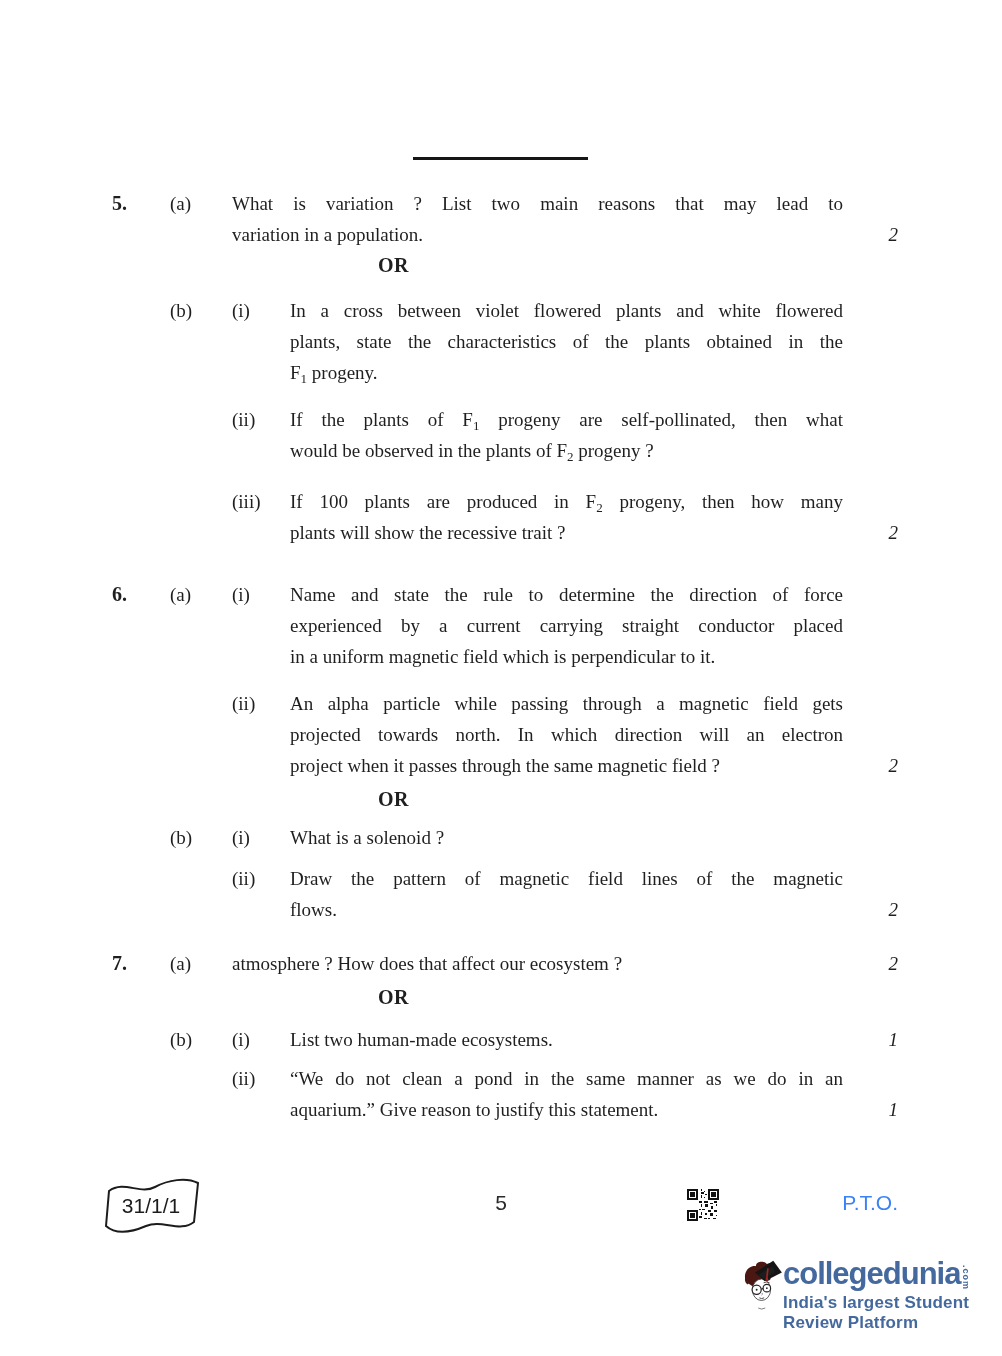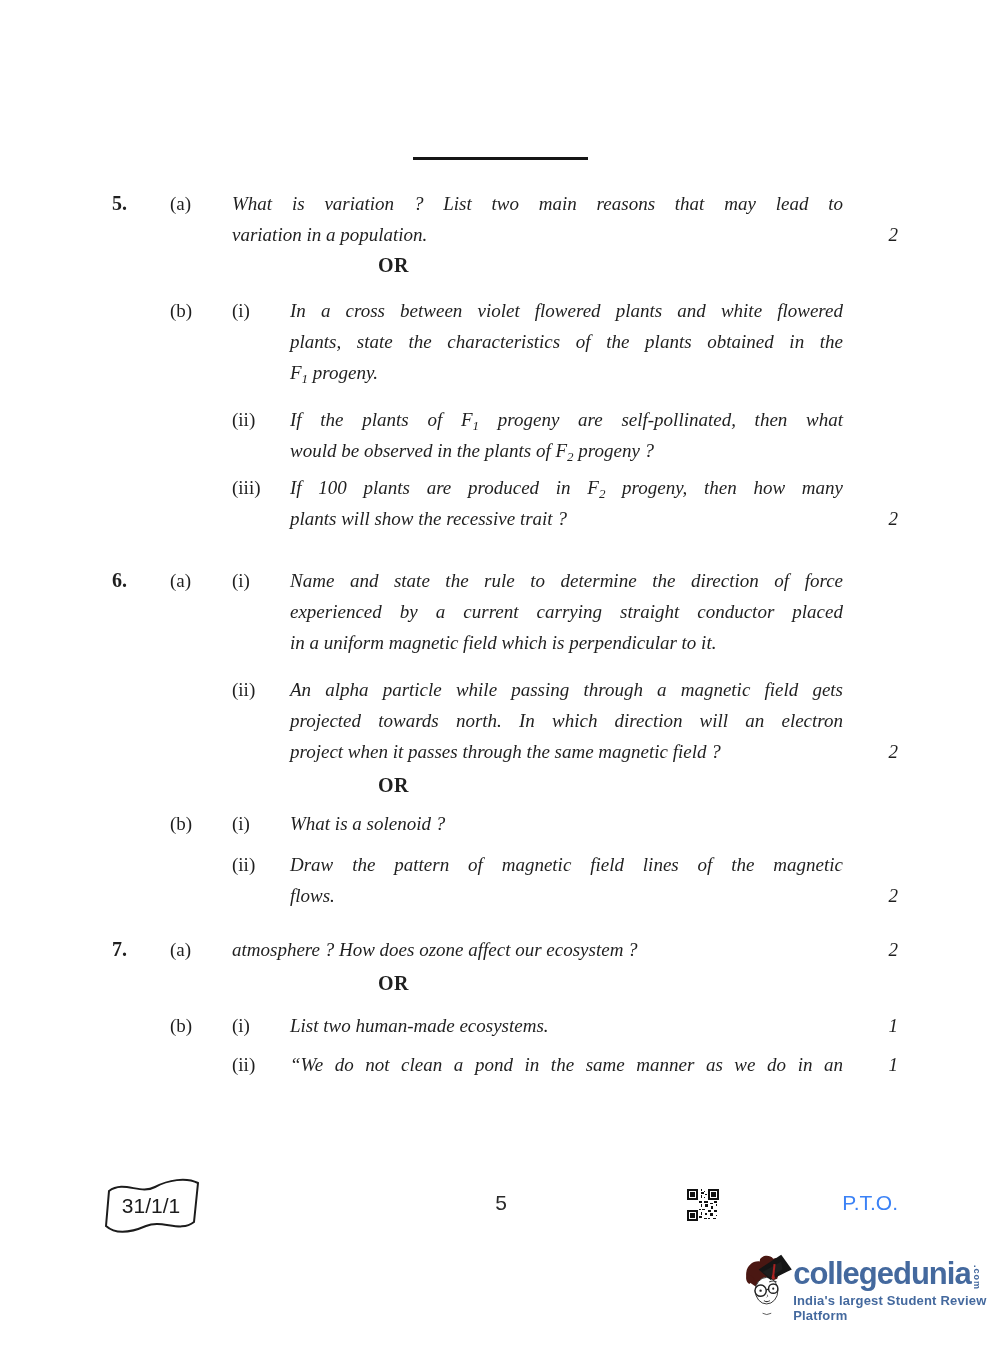--- a/index.html
+++ b/index.html
@@ -8,41 +8,41 @@
     font-family:"Liberation Serif", serif;color:#1f1f1f;overflow:hidden;
   }
   .rule{position:absolute;left:413px;top:157px;width:175px;height:3px;background:#161616;}
   .content{position:absolute;left:112px;top:188px;width:786px;}
   .qrow{display:flex;font-size:19px;line-height:31px;}
   .c-num{width:58px;font-weight:bold;font-size:20px;}
   .c-letter{width:62px;}
   .c-roman{width:58px;}
   .c-body{flex:1;}
   .c-marks{width:55px;text-align:right;align-self:flex-end;font-style:italic;font-size:19px;}
-  .line{white-space:normal;font-style:italic;}
+  .line{white-space:normal;}
   .jl{text-align:justify;text-align-last:justify;}
   sub{font-size:13px;vertical-align:-4px;line-height:0;}
   .or-row{font-size:20px;line-height:21px;}
   .or-label{margin-left:266px;font-weight:bold;letter-spacing:0.5px;text-align:right;}
   
   .footer-page{position:absolute;left:0;right:0;top:1191px;text-align:center;
     font-family:"Liberation Sans", sans-serif;font-size:21px;color:#2a2a2a;}
   .footer-pto{position:absolute;top:1191px;right:104px;
     font-family:"Liberation Sans", sans-serif;font-size:21px;color:#3b82f6;}
   .flag{position:absolute;left:100px;top:1174px;}
   .flag text{font-family:"Liberation Sans", sans-serif;font-size:21px;fill:#1c1c1c;}
   .qr{position:absolute;left:687px;top:1189px;}
   
   .logo{position:absolute;left:740px;top:1242px;display:flex;align-items:flex-start;
     font-family:"Liberation Sans", sans-serif;}
   .logo-textcol{margin-top:16px;}
   .logo-brandrow{display:flex;align-items:flex-end;}
   .logo-brand{font-size:31px;font-weight:bold;letter-spacing:-1px;line-height:32px;}
   .logo-dotcom{writing-mode:vertical-rl;font-size:9px;font-weight:bold;margin-left:1px;margin-top:4px;letter-spacing:1px;}
-  .logo-tagline{font-size:13px;font-weight:bold;margin-top:3px;letter-spacing:0.2px;}
+  .logo-tagline{font-size:17px;font-weight:bold;margin-top:3px;letter-spacing:0.2px;}
 </style>
 </head>
 <body>
 
 <div class="rule"></div>
 
 <div class="content">
 
   <div class="qrow">
     <div class="c-num">5.</div>
@@ -74,21 +74,21 @@
     <div class="c-num"></div>
     <div class="c-letter"></div>
     <div class="c-roman">(ii)</div>
     <div class="c-body">
         <div class="line jl">If the plants of F<sub>1</sub> progeny are self-pollinated, then what</div>
         <div class="line">would be observed in the plants of F<sub>2</sub> progeny ?</div>
       </div>
     <div class="c-marks"></div>
   </div>
 
-  <div class="qrow" style="margin-top:6px">
+  <div class="qrow" style="margin-top:20px">
     <div class="c-num"></div>
     <div class="c-letter"></div>
     <div class="c-roman">(iii)</div>
     <div class="c-body">
         <div class="line jl">If 100 plants are produced in F<sub>2</sub> progeny, then how many</div>
         <div class="line">plants will show the recessive trait ?</div>
       </div>
     <div class="c-marks">2</div>
   </div>
 
@@ -138,21 +138,21 @@
         <div class="line jl">Draw the pattern of magnetic field lines of the magnetic</div>
         <div class="line">flows.</div>
       </div>
     <div class="c-marks">2</div>
   </div>
 
   <div class="qrow" style="margin-top:23px">
     <div class="c-num">7.</div>
     <div class="c-letter">(a)</div>
     <div class="c-body">
-        <div class="line">atmosphere ? How does ozone affect our ecosystem ?</div>
+        <div class="line">atmosphere ? How does that affect our ecosystem ?</div>
       </div>
     <div class="c-marks">2</div>
   </div>
 
   <div class="or-row" style="margin-top:8px">
     <span class="or-label">OR</span>
   </div>
 
   <div class="qrow" style="margin-top:16px">
     <div class="c-num"></div>
@@ -163,20 +163,21 @@
       </div>
     <div class="c-marks">1</div>
   </div>
 
   <div class="qrow" style="margin-top:8px">
     <div class="c-num"></div>
     <div class="c-letter"></div>
     <div class="c-roman">(ii)</div>
     <div class="c-body">
         <div class="line jl">“We do not clean a pond in the same manner as we do in an</div>
+        <div class="line">aquarium.” Give reason to justify this statement.</div>
       </div>
     <div class="c-marks">1</div>
   </div>
 
 </div>
 
 <svg class="flag" width="106" height="64" viewBox="0 0 106 64">
   <path d="M9 17 C 24 6, 40 21, 55 13 C 68 6, 86 3, 98 9 L 94 48 C 80 59, 62 45, 46 52 C 32 58, 16 61, 6 52 Z" fill="#ffffff" stroke="#1c1c1c" stroke-width="2"></path>
   <text x="51" y="39" text-anchor="middle" id="flag-text">31/1/1</text>
 </svg>

